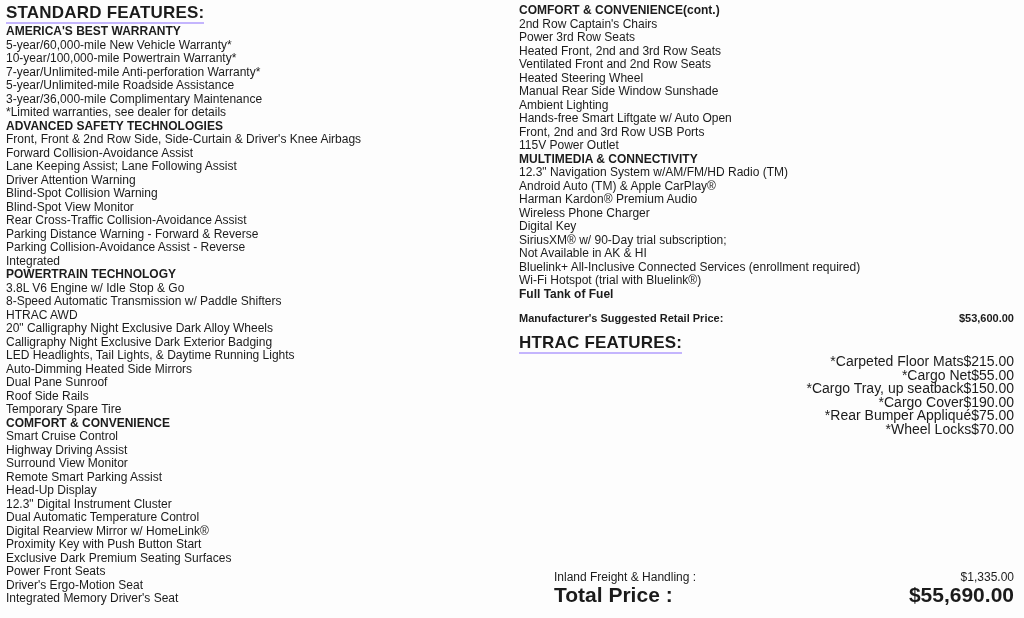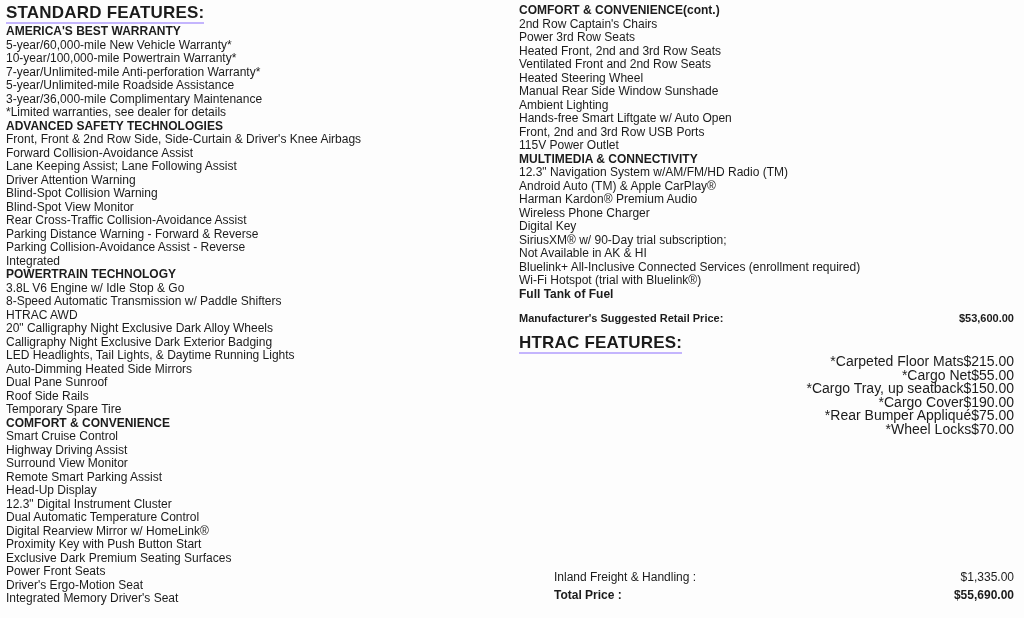--- a/index.html
+++ b/index.html
@@ -49,21 +49,21 @@
   .totals { position: absolute; top: 566px; left: 0; right: 0; margin-left: 35px; }
   .totals .freight-row {
     display: flex;
     justify-content: space-between;
     font-size: 12px;
     line-height: 14px;
   }
   .totals .total-row {
     display: flex;
     justify-content: space-between;
-    font-size: 12px;
+    font-size: 21px;
     font-weight: bold;
     line-height: 20px;
     margin-top: 1px;
   }
 </style>
 </head>
 <body>
 
 <div class="page">
 

